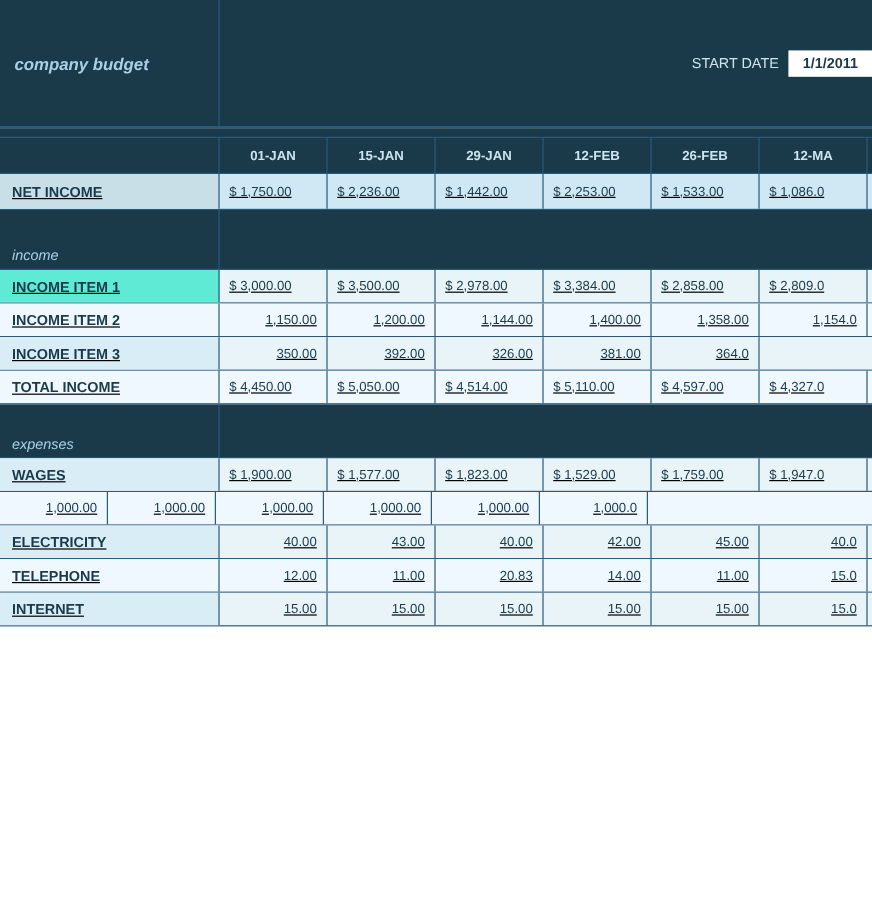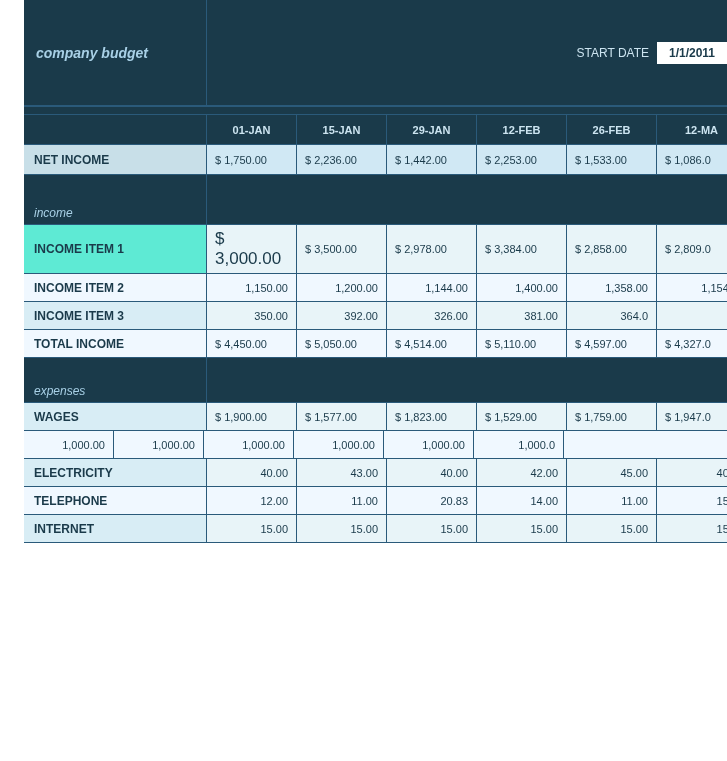--- a/index.html
+++ b/index.html
@@ -8,21 +8,20 @@
       font-size: 12px;
       background: #fff;
       overflow: hidden;
     }
 
     .spreadsheet {
       width: 727px;
       height: 681px;
       overflow: hidden;
       background: #fff;
-      padding-left: 24px;
     }
 
     
     .header-row {
       display: flex;
       height: 107px;
       background: #1a3a4a;
       border-bottom: 2px solid #2a5a7a;
     }
 
@@ -91,20 +90,21 @@
       font-size: 11px;
       border-right: 1px solid #2a5a7a;
     }
 
     
     .data-row {
       display: flex;
       min-height: 28px;
       border-bottom: 1px solid #2a5a7a;
       background: #f0f8ff;
+      text-decoration: underline;
     }
 
     .data-row.net-income {
       background: #d0e8f4;
     }
 
     .label-cell {
       width: 183px;
       min-width: 183px;
       display: flex;
@@ -187,21 +187,21 @@
   </div>
 
   <div style="height:50px;background:#1a3a4a;border-bottom:1px solid #2a5a7a;display:flex;">
     <div style="width:183px;min-width:183px;border-right:1px solid #2a5a7a;display:flex;align-items:flex-end;padding:4px 10px;">
       <span class="section-label">income</span>
     </div>
   </div>
 
   <div class="data-row" style="background:#e8f4f8;min-height:28px;">
     <div class="label-cell dark-text" style="background:#5eead4;">INCOME ITEM 1</div>
-    <div class="value-cell" style="justify-content:flex-start;font-size:17px;">$ 3,000.00</div>
+    <div class="value-cell" style="justify-content:flex-start;font-size:11px;">$ 3,000.00</div>
     <div class="value-cell" style="justify-content:flex-start;font-size:11px;">$ 3,500.00</div>
     <div class="value-cell" style="justify-content:flex-start;font-size:11px;">$ 2,978.00</div>
     <div class="value-cell" style="justify-content:flex-start;font-size:11px;">$ 3,384.00</div>
     <div class="value-cell" style="justify-content:flex-start;font-size:11px;">$ 2,858.00</div>
     <div class="value-cell" style="justify-content:flex-start;font-size:11px;">$ 2,809.0</div>
   </div>
 
   <div class="data-row" style="background:#f0f8ff;min-height:28px;">
     <div class="label-cell dark-text">INCOME ITEM 2</div>
     <div class="value-cell" style="font-size:11px;">1,150.00</div>

